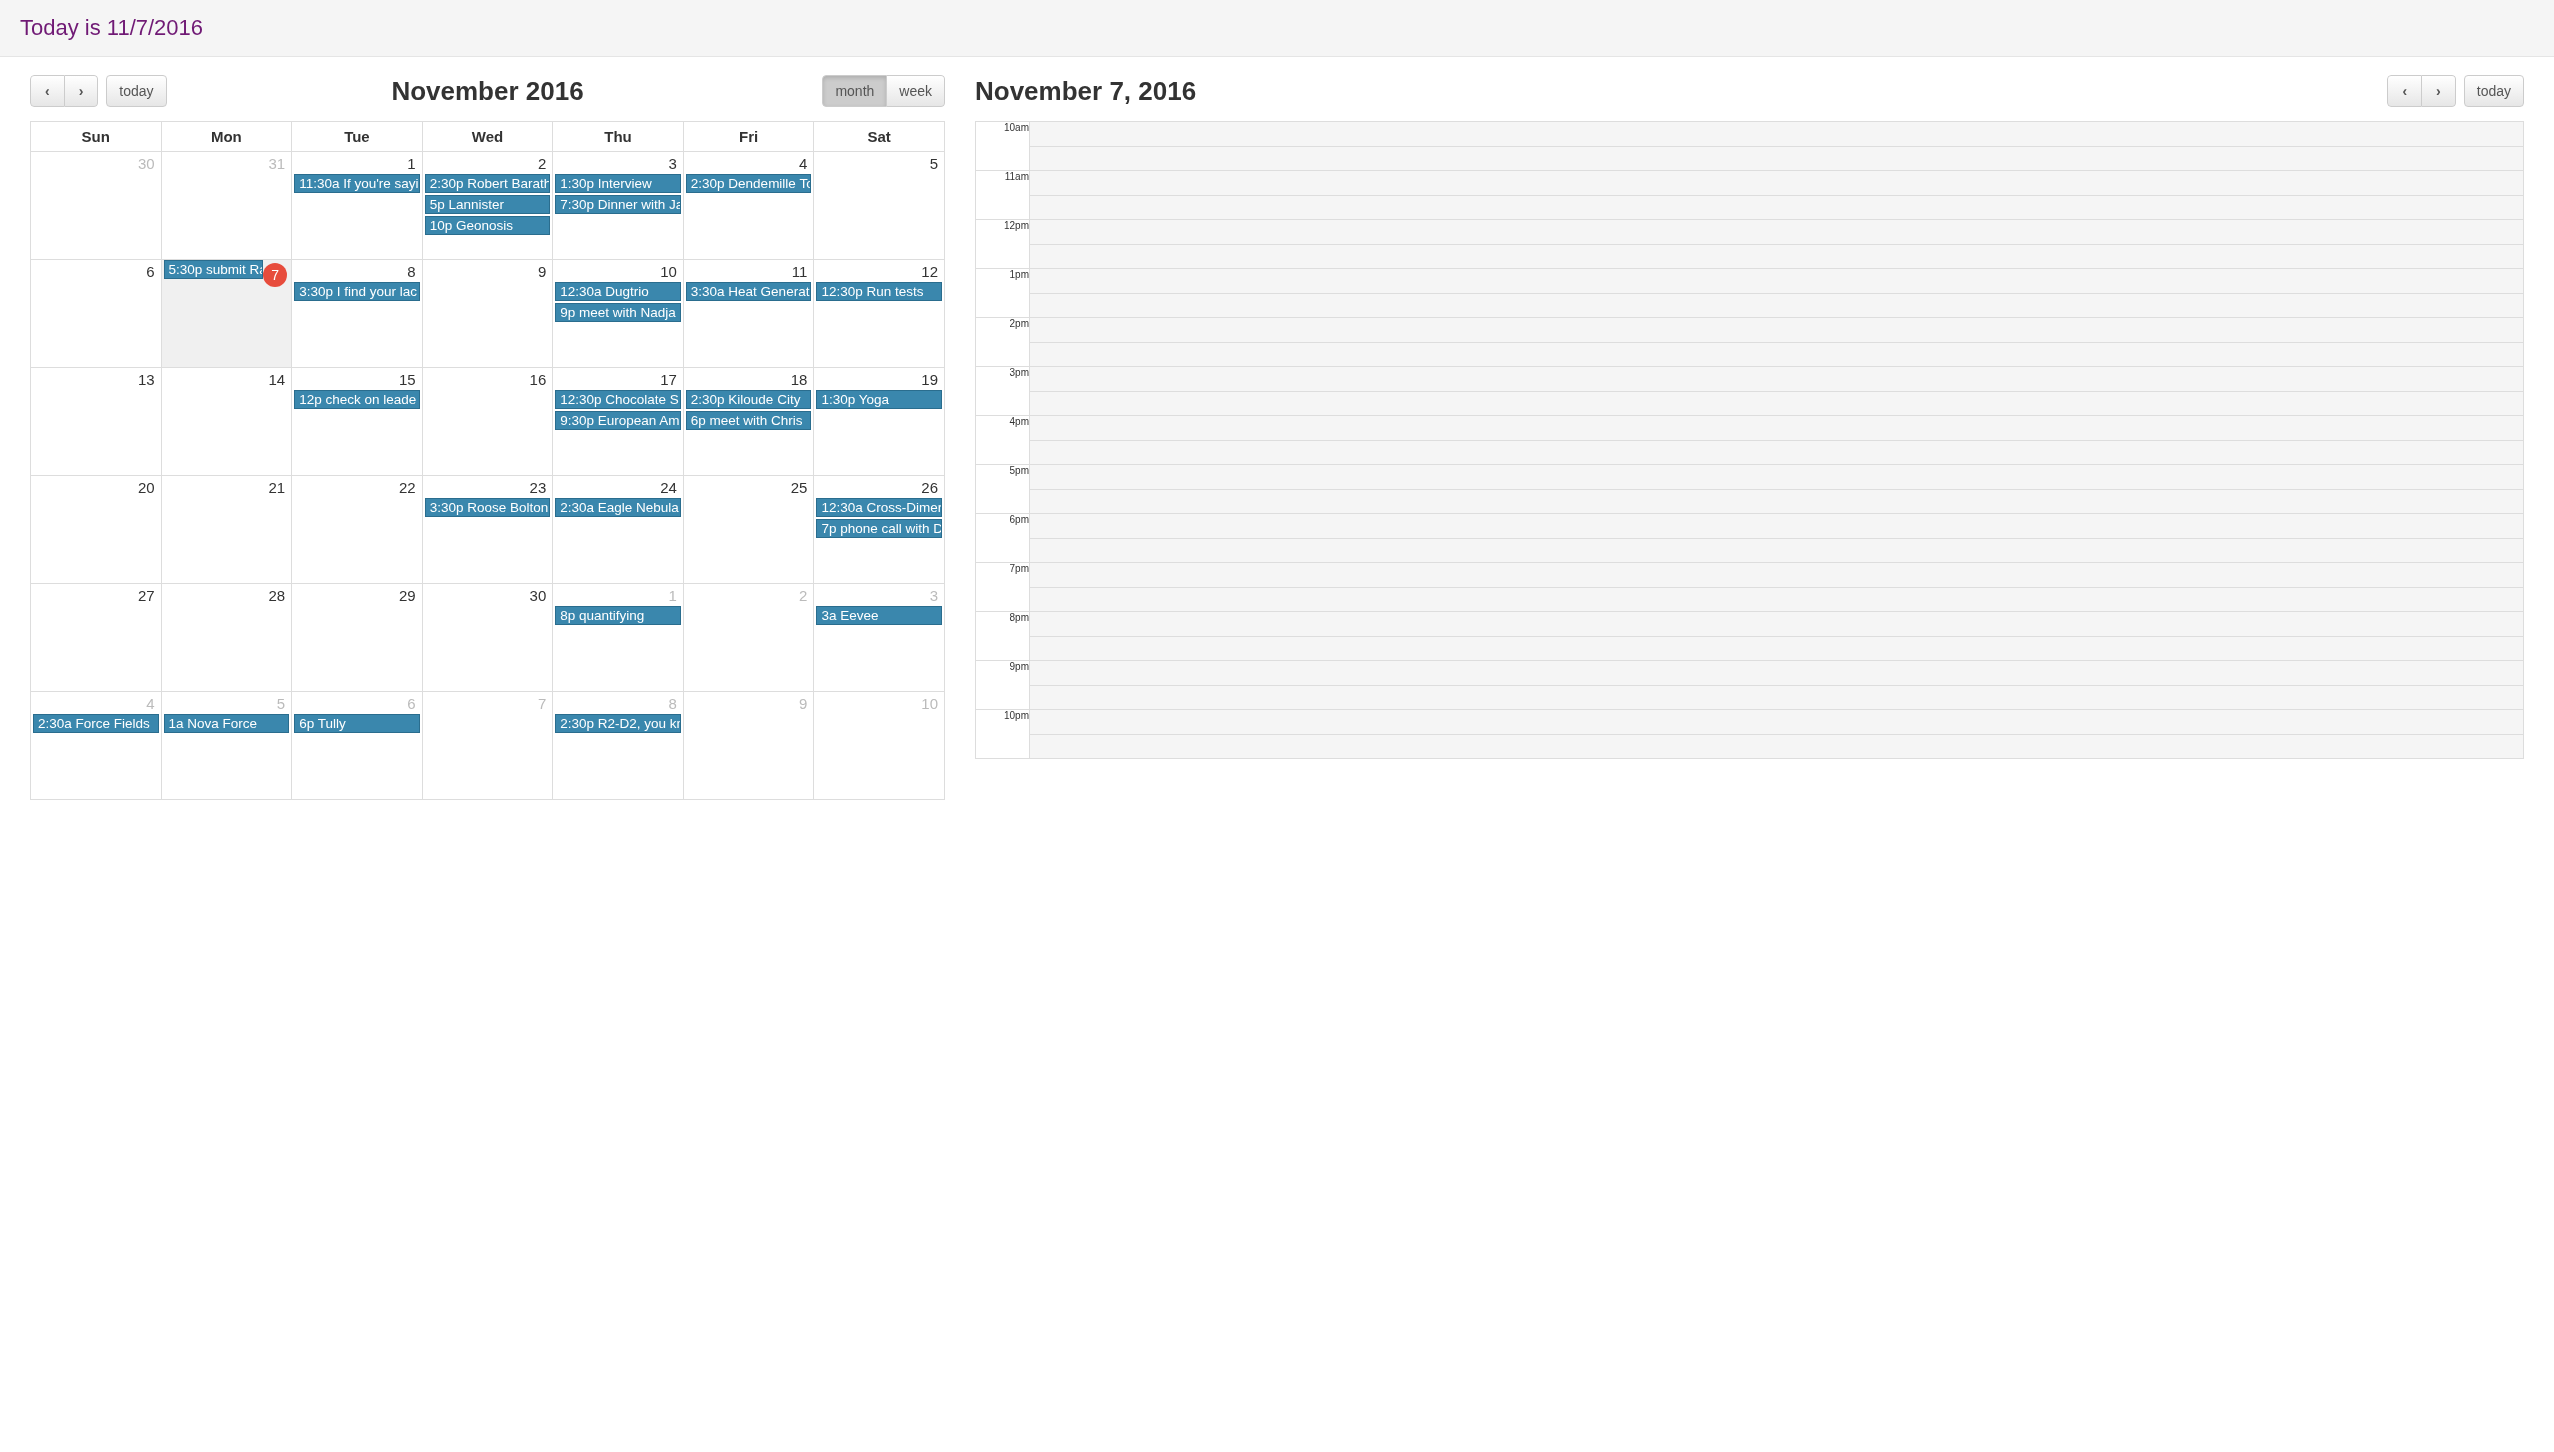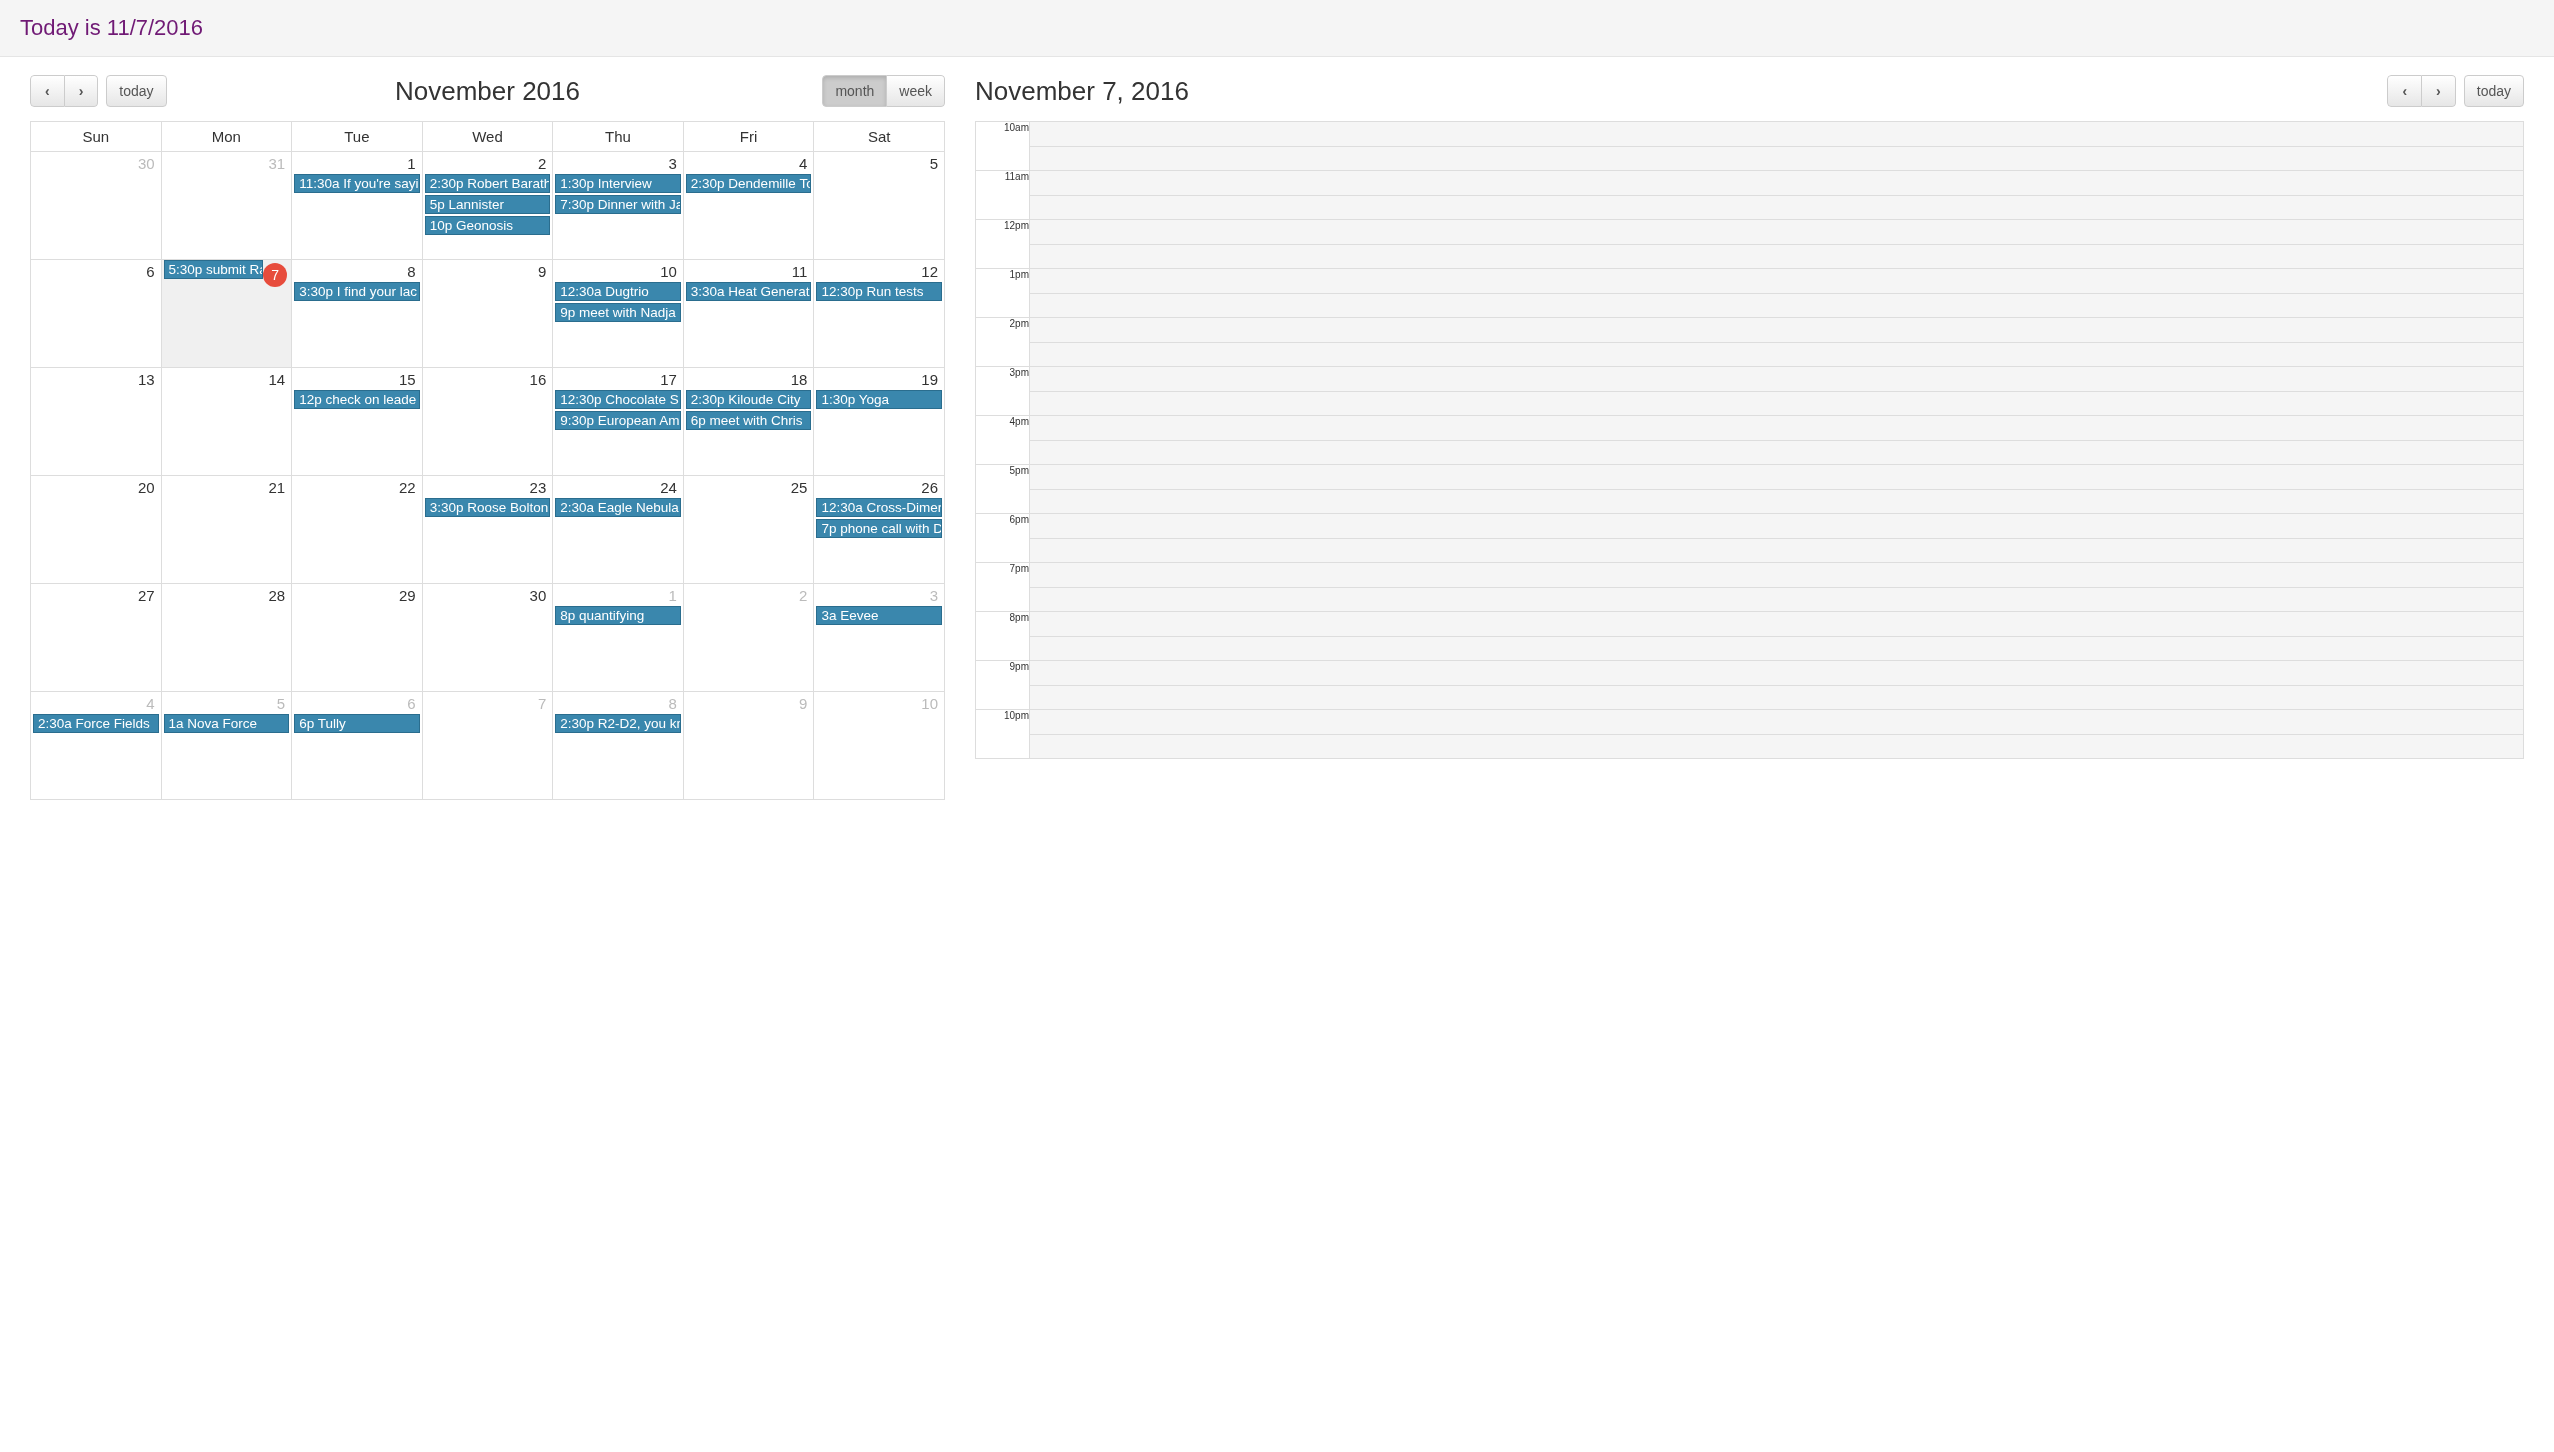--- a/index.html
+++ b/index.html
@@ -4,21 +4,21 @@
   <style>
     * { box-sizing: border-box; margin: 0; padding: 0; }
     body { font-family: "Helvetica Neue", Helvetica, Arial, sans-serif; color: #333; background: #fff; font-size: 14px; }
     .top-banner { background: #f5f5f5; border-bottom: 1px solid #e5e5e5; padding: 15px 20px; font-size: 22px; color: #701a75; }
     .container { display: flex; padding: 14px 30px; gap: 30px; }
     .month-col { flex: 0 0 915px; }
     .day-col { flex: 1; }
     .toolbar { display: flex; align-items: center; margin-bottom: 10px; position: relative; height: 40px; }
     .toolbar-left { display: flex; gap: 8px; align-items: center; }
     .toolbar-center { position: absolute; left: 0; right: 0; text-align: center; pointer-events: none; }
-    .toolbar-center h2 { font-size: 26px; font-weight: 400; color: #333; }
+    .toolbar-center h2 { font-size: 26px; font-weight: 700; color: #333; }
     .toolbar-right { margin-left: auto; display: flex; align-items: center; }
     .btn-group { display: inline-flex; border-radius: 4px; overflow: hidden; }
     .btn {
       background: linear-gradient(#fff, #e6e6e6);
       border: 1px solid #ccc;
       color: #555;
       padding: 6px 12px;
       font-size: 14px;
       cursor: pointer;
       height: 32px;
@@ -26,21 +26,21 @@
     }
     .btn-group .btn + .btn { border-left: none; }
     .btn-group .btn:first-child { border-top-left-radius: 4px; border-bottom-left-radius: 4px; }
     .btn-group .btn:last-child { border-top-right-radius: 4px; border-bottom-right-radius: 4px; }
     .btn.single { border-radius: 4px; }
     .btn.active { background: #ccc; box-shadow: inset 0 2px 4px rgba(0,0,0,.15); }
     .btn.arrow { padding: 6px 14px; font-weight: bold; }
     .month-table { width: 100%; border-collapse: collapse; border: 1px solid #ddd; table-layout: fixed; }
     .month-table th {
       border: 1px solid #ddd; padding: 6px 0; text-align: center;
-      font-weight: 400; background: #fff; font-size: 15px;
+      font-weight: 700; background: #fff; font-size: 15px;
     }
     .month-table td {
       border: 1px solid #ddd; vertical-align: top; height: 108px;
       padding: 0; position: relative; overflow: hidden;
     }
     .day-num {
       text-align: right; padding: 3px 6px 2px 0; font-size: 15px; color: #333;
     }
     .other-month .day-num { color: #bbb; }
     .today-cell { background: #f0f0f0; }

